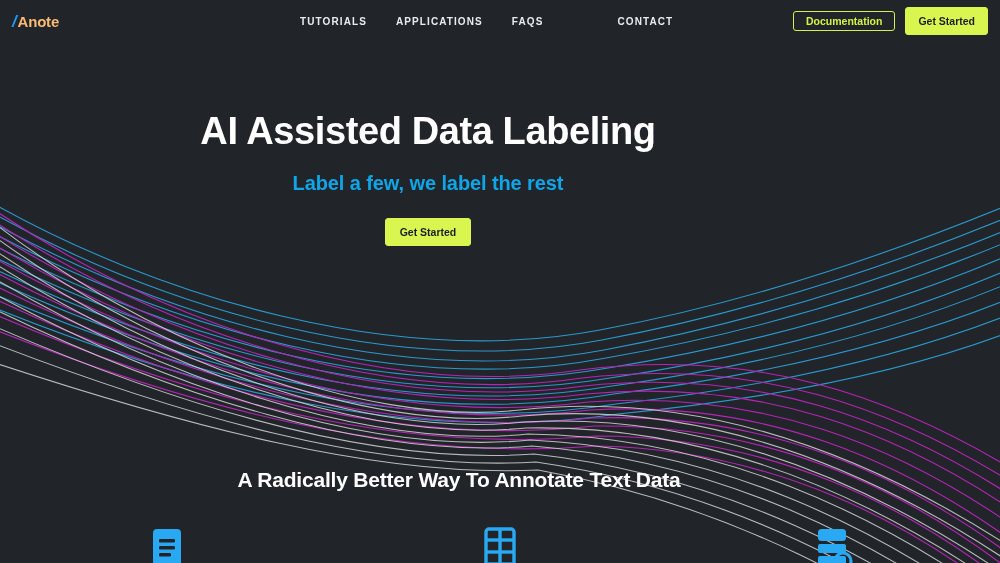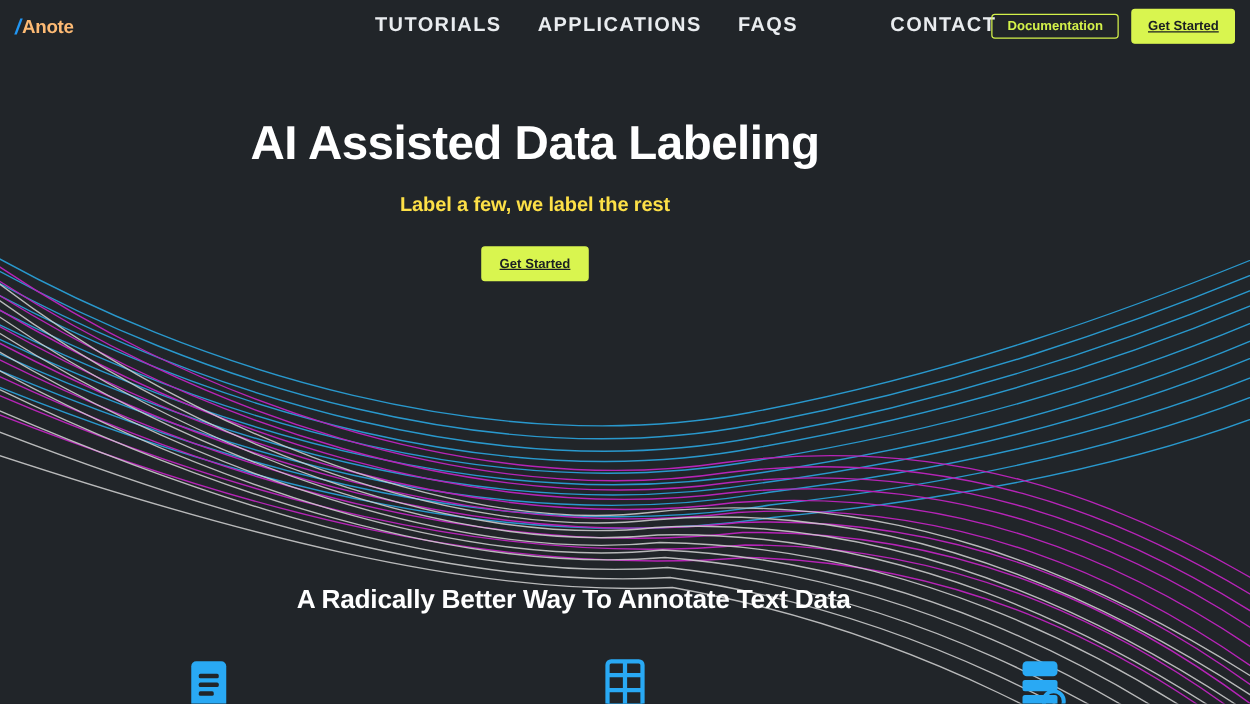--- a/index.html
+++ b/index.html
@@ -55,21 +55,21 @@
 
   #nav {
     position:absolute;
     left:300px;
     display:flex;
     align-items:center;
     gap:0;
   }
   #nav .nav-item {
     color:#e9ecef;
-    font-size:16px;
+    font-size:10px;
     font-weight:bold;
     letter-spacing:1.1px;
     padding:0 29px 0 0;
     white-space:nowrap;
     text-decoration:none;
   }
   #nav .nav-item:last-child { padding-right:0;margin-left:45px; }
 
   #header-actions {
     position:absolute;
@@ -91,42 +91,41 @@
     background:transparent;
     border:1.5px solid #d4f24a;
     color:#d4f24a;
     padding:4px 12px;
   }
   .btn-solid {
     background:#d9f54f;
     border:1.5px solid #d9f54f;
     color:#1b1f23;
     padding:8px 12px;
-    text-decoration:underline;
   }
 
   
   #hero {
     position:absolute;
-    left:0; top:94px;
+    left:0; top:110px;
     width:856px;
     z-index:5;
     text-align:center;
   }
   #hero-title {
     color:#ffffff;
     font-size:38px;
     font-weight:bold;
     letter-spacing:-0.4px;
     line-height:1.15;
   }
   #hero-subtitle {
     margin-top:18px;
-    color:#fde047;
-    font-size:16px;
+    color:#0ea5e9;
+    font-size:20px;
     font-weight:bold;
     letter-spacing:-0.1px;
   }
   #hero-actions {
     margin-top:23px;
     display:flex;
     justify-content:center;
     align-items:center;
     gap:10px;
   }

